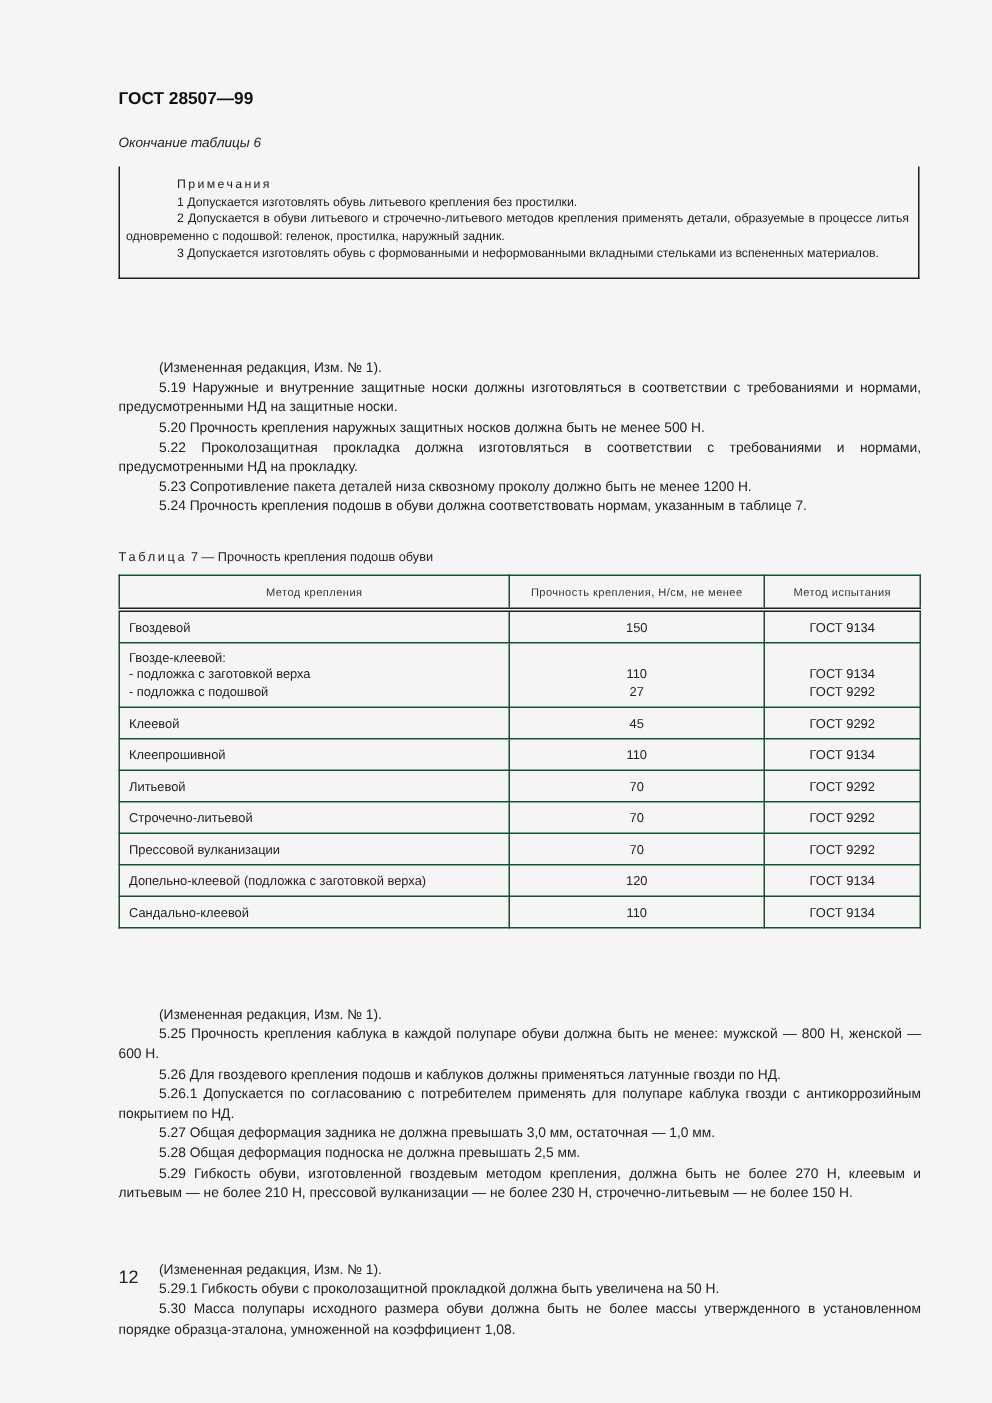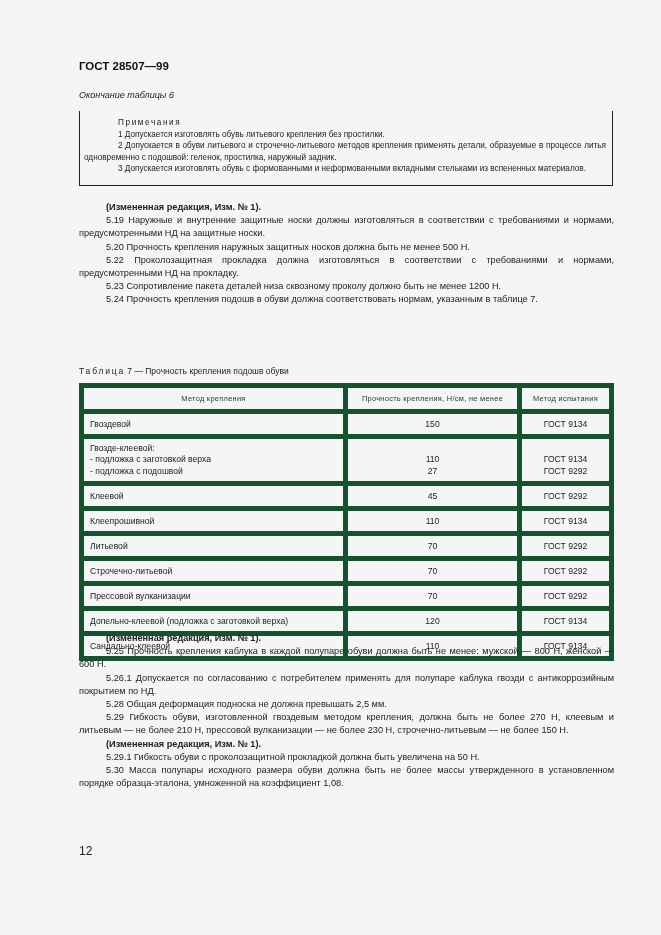--- a/index.html
+++ b/index.html
@@ -28,33 +28,33 @@
       padding: 6px 6px 0 4px;
     }
     .notes-box .ind { text-indent: 34px; }
     .notes-title { letter-spacing: 1.6px; }
     .body-text {
       left: 79px; width: 535px;
       font-size: 9.2px; line-height: 13.2px; color: #222;
       text-align: justify;
     }
     .body-text p { margin: 0; text-indent: 27px; }
-    .body-text p.bold { font-weight: bold; }
+    .body-text p.bold { font-weight: normal; margin-top: 38px; }
     .table-caption {
       left: 79px; top: 366px;
       font-size: 8.5px; color: #222;
     }
     .table-caption .spaced { letter-spacing: 1.8px; }
     table.t7 {
       position: absolute; left: 79px; top: 383px;
       width: 535px; border-collapse: collapse;
       font-size: 8.6px; color: #222;
     }
     table.t7 td, table.t7 th {
-      border: 5px solid #14532d; padding: 0 6px; vertical-align: middle;
+      border: 1px solid #14532d; padding: 0 6px; vertical-align: middle;
     }
     table.t7 th {
       font-weight: normal; font-size: 7.4px; height: 21px; letter-spacing: 0.3px;
       border-bottom: 3px double #222; color: #333;
     }
     table.t7 td { height: 20px; }
     table.t7 td.c { text-align: center; }
     table.t7 tr.multi td { height: 42px; line-height: 11.5px; }
     .c1 { width: 247px; }
     .c2 { width: 157px; text-align: center; }
@@ -153,21 +153,23 @@
       <td>Сандально-клеевой</td>
       <td class="c">110</td>
       <td class="c">ГОСТ 9134</td>
     </tr>
   </tbody>
 </table>
 
 <div class="abs body-text" style="top:632px">
   <p class="bold">(Измененная редакция, Изм. № 1).</p>
   <p>5.25 Прочность крепления каблука в каждой полупаре обуви должна быть не менее: мужской — 800 Н, женской — 600 Н.</p>
+  <p>5.26 Для гвоздевого крепления подошв и каблуков должны применяться латунные гвозди по НД.</p>
   <p>5.26.1 Допускается по согласованию с потребителем применять для полупаре каблука гвозди с антикоррозийным покрытием по НД.</p>
+  <p>5.27 Общая деформация задника не должна превышать 3,0 мм, остаточная — 1,0 мм.</p>
   <p>5.28 Общая деформация подноска не должна превышать 2,5 мм.</p>
   <p>5.29 Гибкость обуви, изготовленной гвоздевым методом крепления, должна быть не более 270 Н, клеевым и литьевым — не более 210 Н, прессовой вулканизации — не более 230 Н, строчечно-литьевым — не более 150 Н.</p>
   <p class="bold">(Измененная редакция, Изм. № 1).</p>
   <p>5.29.1 Гибкость обуви с проколозащитной прокладкой должна быть увеличена на 50 Н.</p>
   <p>5.30 Масса полупары исходного размера обуви должна быть не более массы утвержденного в установленном порядке образца-эталона, умноженной на коэффициент 1,08.</p>
 </div>
 
 <div class="abs page-num">12</div>
 
 </body></html>

